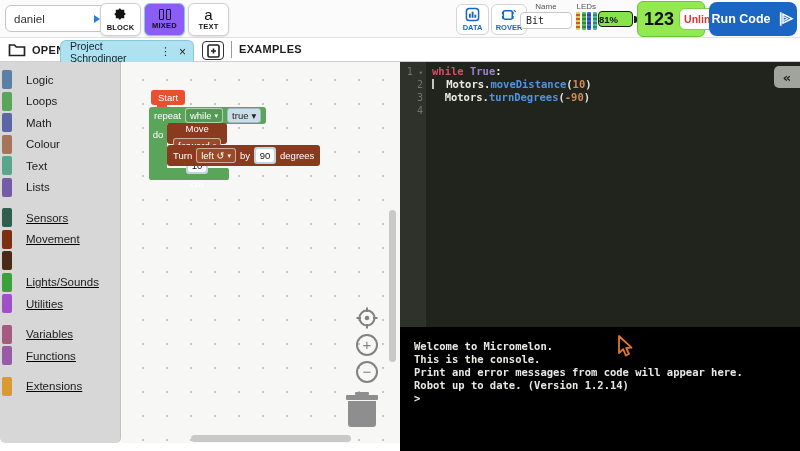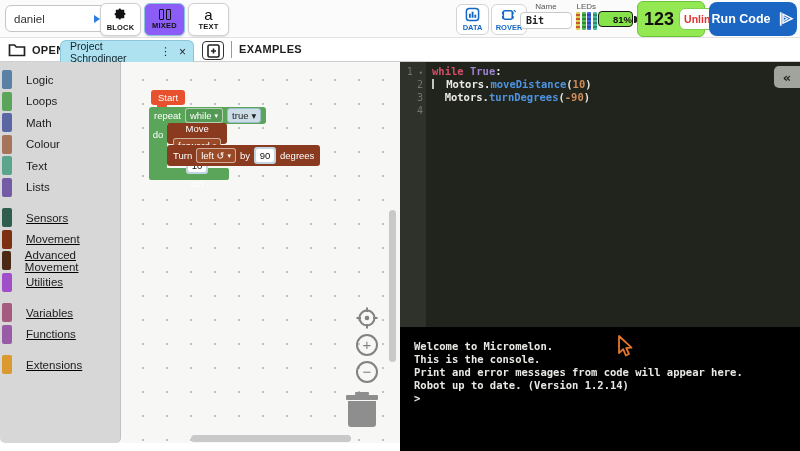--- a/index.html
+++ b/index.html
@@ -29,32 +29,32 @@
 
   .io-btn { position:absolute; top:4px; width:33px; height:31px; background:#fff;
             border:1px solid #d4d4d4; border-radius:6px; display:flex; flex-direction:column;
             align-items:center; justify-content:center; gap:1px; cursor:pointer; }
   .io-btn .lbl { font-size:7.5px; font-weight:bold; color:#1467c5; }
 
   .name-group { position:absolute; left:520px; top:2px; }
   .mini-label { font-size:8px; color:#555; margin-bottom:1px;text-align:center; }
   .name-input { width:52px; height:17px; border:1px solid #c9c9c9; border-radius:4px;
                 background:#fff; font-family:"DejaVu Sans Mono", monospace; font-size:10px;
-                font-weight:bold; color:#222; padding-left:5px; display:flex; align-items:center; }
+                font-weight:normal; color:#222; padding-left:5px; display:flex; align-items:center; }
   .leds-group { position:absolute; left:576px; top:2px; }
   .led-bars { display:flex; gap:1.5px; margin-top:1px; }
   .led-bars i { display:block; width:4px; height:18px; border-radius:1px; }
   .led-1 { background:repeating-linear-gradient(180deg,#ddd04a 0 2px,#cc5533 2px 4px); }
   .led-2 { background:repeating-linear-gradient(180deg,#55bb55 0 2px,#2e8b2e 2px 4px); }
   .led-3 { background:repeating-linear-gradient(180deg,#4466dd 0 2px,#2a48b0 2px 4px); }
   .led-4 { background:repeating-linear-gradient(180deg,#44bba0 0 2px,#2e8b66 2px 4px); }
 
   .battery { position:absolute; left:598px; top:11px; width:35px; height:16px;
              background:#86e34c; border:1.6px solid #1a1a1a; border-radius:4px;
-             display:flex; align-items:center; justify-content:flex-end;
+             display:flex; align-items:center; justify-content:flex-start;
              font-size:9.5px; font-weight:bold; color:#111; }
   .battery::after { content:""; position:absolute; right:-4.5px; top:3.5px; width:3px; height:7px;
                     background:#1a1a1a; border-radius:0 2px 2px 0; }
 
   .link-panel { position:absolute; left:637px; top:1px; width:68px; height:36px;
                 background:#94e851; border:1px solid #6cc438; border-radius:6px;
                 display:flex; align-items:center; padding:0 3px 0 6px; gap:5px; }
   .rover-num { font-size:18px; font-weight:bold; color:#101010; }
   .unlink-btn { background:#fff; border:1px solid #7ed04e; border-radius:6px;
                 color:#e03131; font-weight:bold; font-size:10.5px; padding:4px 4px; cursor:pointer; }
@@ -307,21 +307,24 @@
           <div class="cat-item">
             <span class="cat-chip" style="background-color: rgb(47, 93, 78);"></span>
             <span class="cat-label">Sensors</span>
             </div>
           <div class="cat-item">
             <span class="cat-chip" style="background-color: rgb(125, 47, 18);"></span>
             <span class="cat-label">Movement</span>
             </div>
           <div class="cat-item">
             <span class="cat-chip" style="background-color: rgb(74, 42, 20);"></span>
-            <span class="cat-label">Advanced Movement</span>
+            </div>
+          <div class="cat-item">
+            <span class="cat-chip" style="background-color: rgb(60, 161, 60);"></span>
+            <span class="cat-label">Lights/Sounds</span>
             </div>
           <div class="cat-item">
             <span class="cat-chip" style="background-color: rgb(161, 79, 201);"></span>
             <span class="cat-label">Utilities</span>
             </div>
         </div>
         <div class="cat-group">
           <div class="cat-item">
             <span class="cat-chip" style="background-color: rgb(165, 91, 128);"></span>
             <span class="cat-label">Variables</span>

